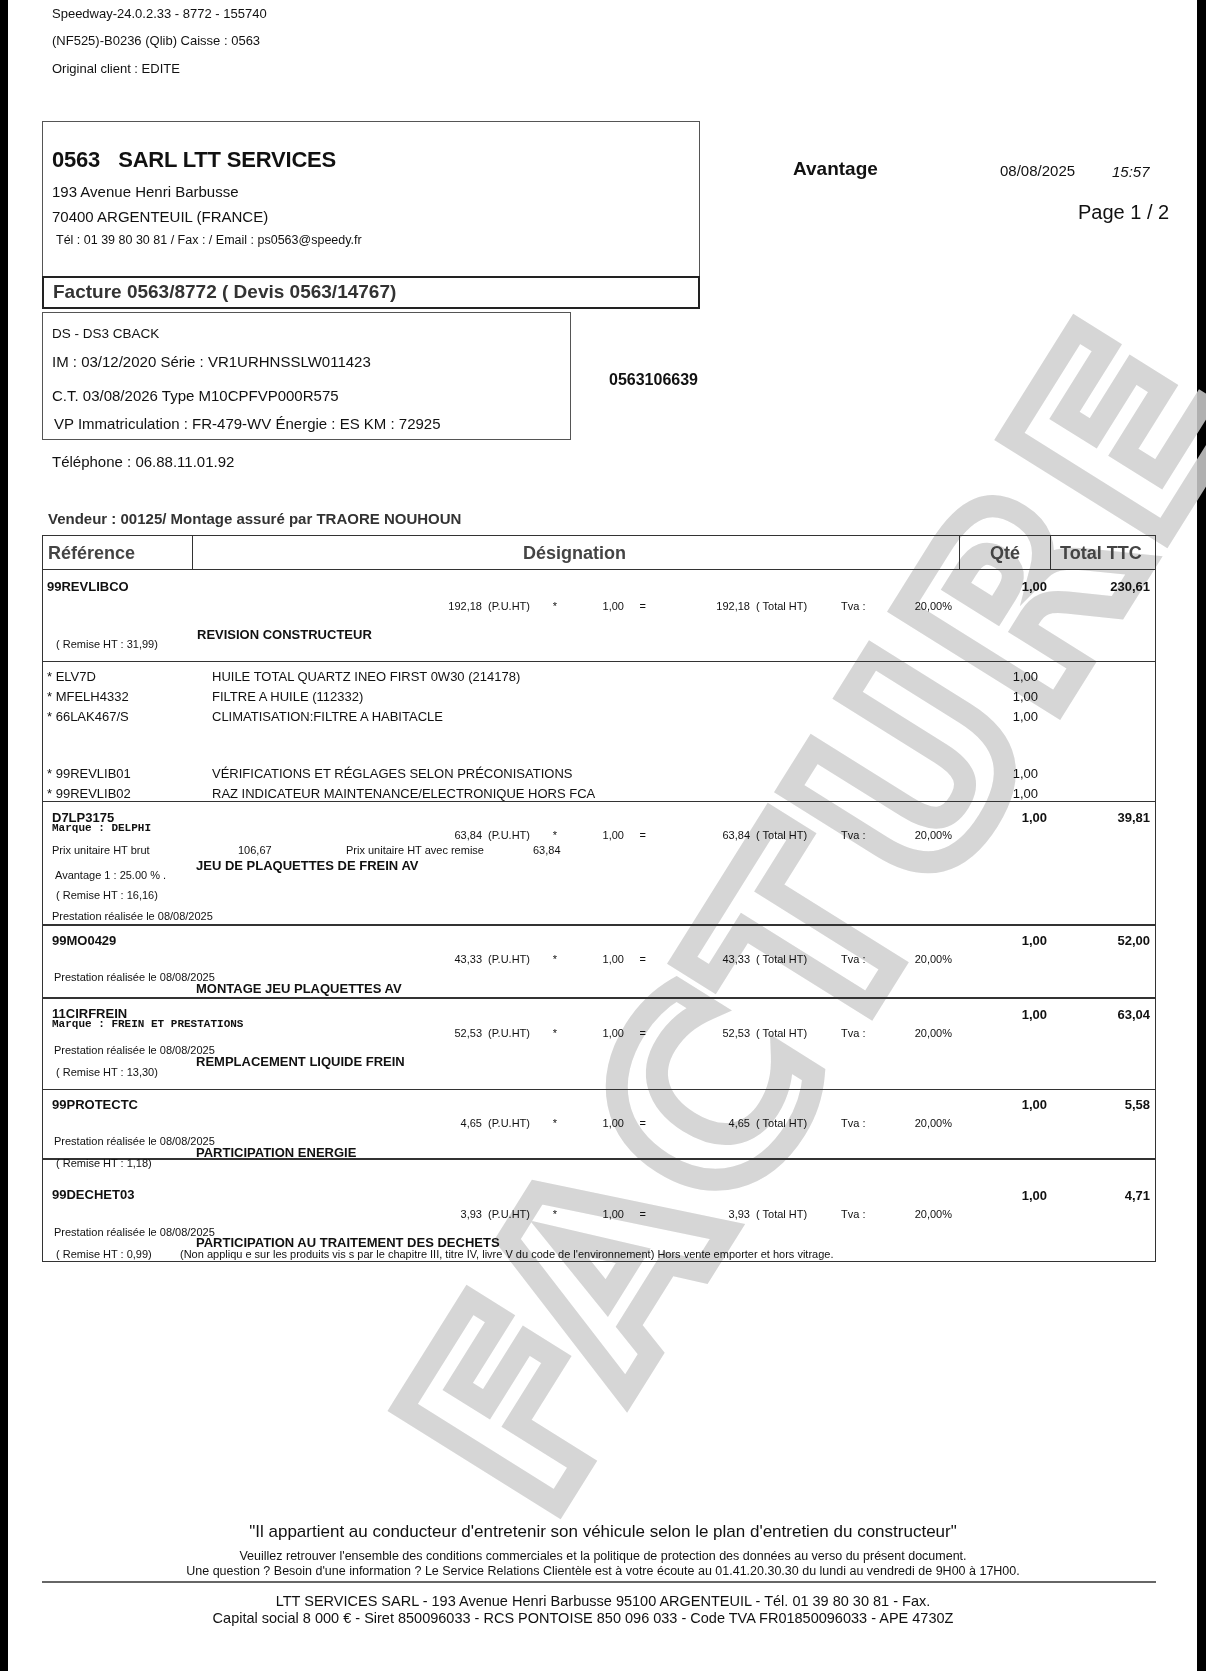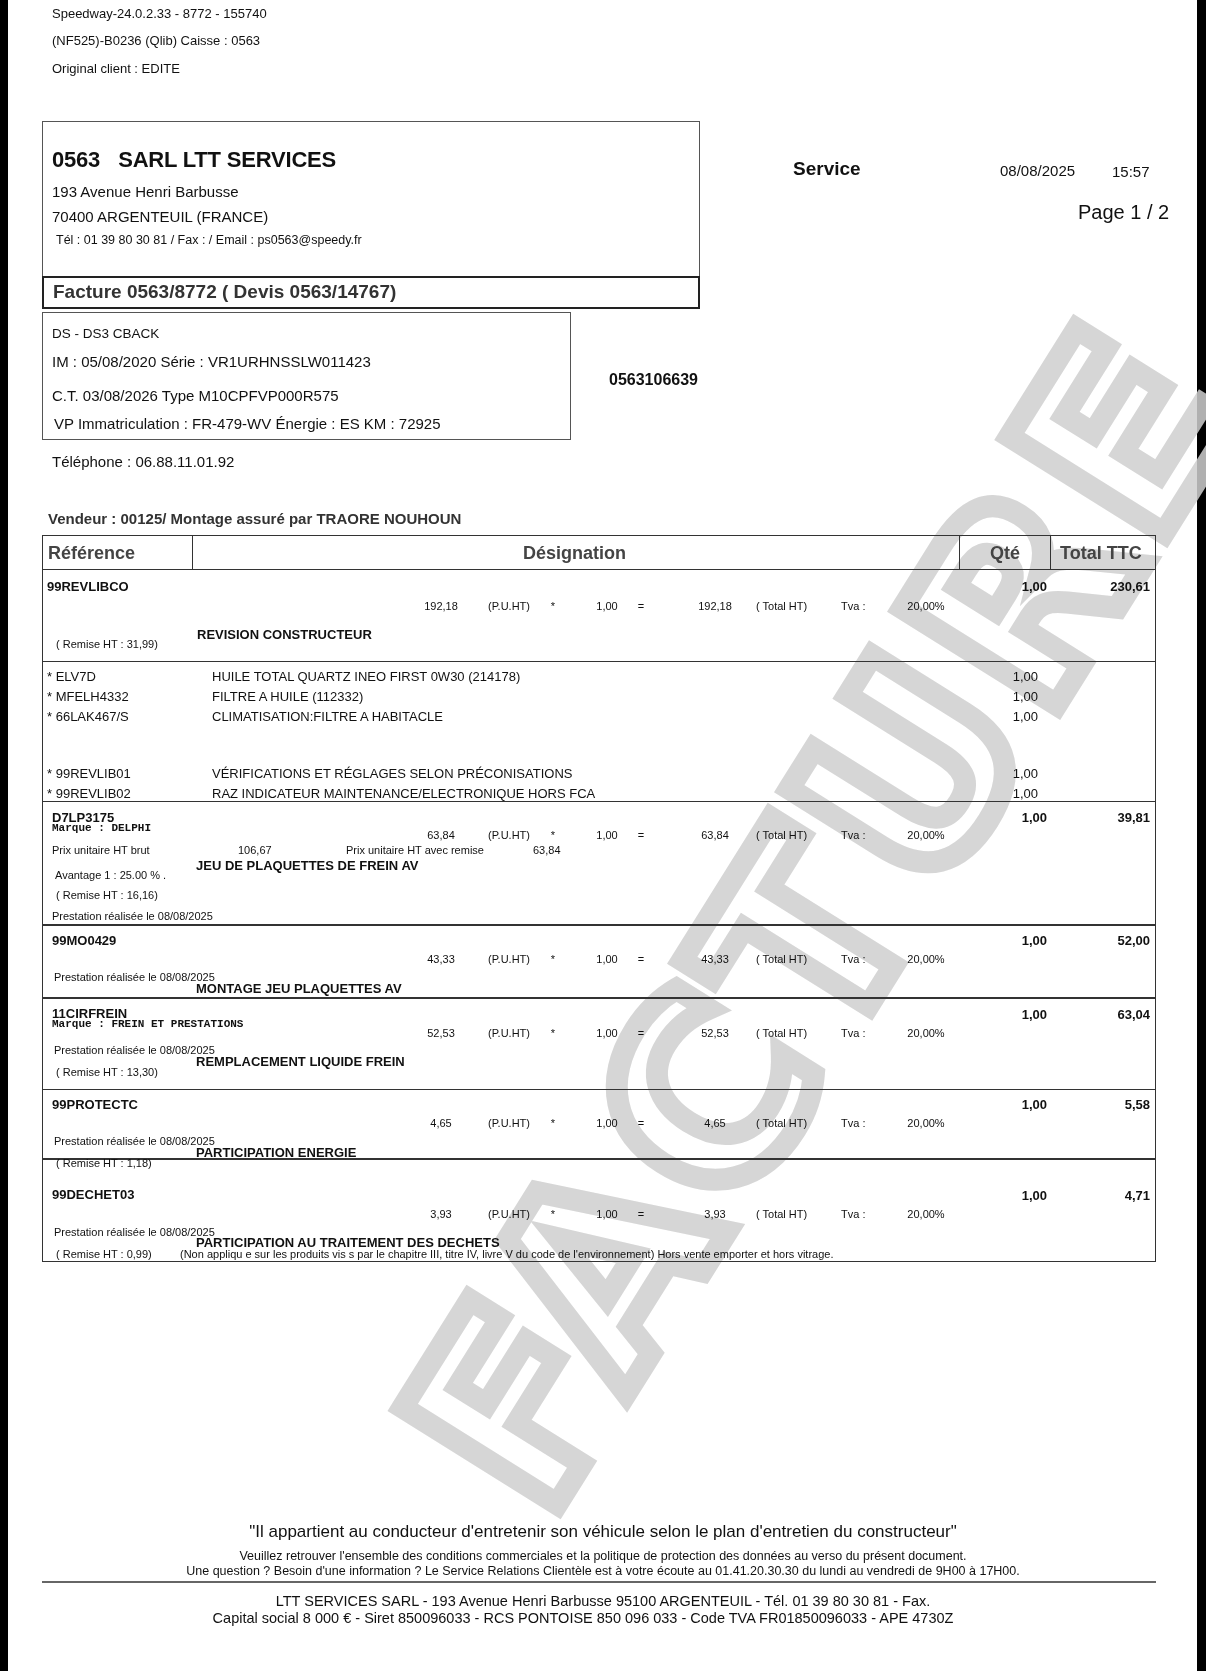--- a/index.html
+++ b/index.html
@@ -12,21 +12,21 @@
   .meta { font-size: 13px; left: 52px; color: #111; }
 
   .hdr-box { position: absolute; left: 42px; top: 121px; width: 658px; height: 157px; border: 1px solid #555; }
   .shop-title { left: 52px; top: 147px; font-size: 22px; font-weight: bold; letter-spacing: -0.2px; }
   .shop-title .num { margin-right: 18px; }
   .addr { left: 52px; font-size: 15px; }
   .contact { left: 56px; top: 233px; font-size: 12.5px; }
 
   .orig { left: 793px; top: 158px; font-size: 19px; font-weight: bold; }
   .date { left: 1000px; top: 162px; font-size: 15px; }
-  .time { left: 1112px; top: 163px; font-size: 15px; }
+  .time { left: 1112px; top: 163px; font-size: 15px; font-style: italic; }
   .page { left: 1078px; top: 201px; font-size: 20px; }
 
   .fact-bar { position: absolute; left: 42px; top: 276px; width: 658px; height: 33px; border: 2px solid #222; }
   .fact-title { left: 53px; top: 281px; font-size: 19px; font-weight: bold; color: #333; }
 
   .veh-box { position: absolute; left: 42px; top: 312px; width: 529px; height: 128px; border: 1px solid #555; }
   .veh { left: 52px; font-size: 15px; }
   .veh.small { font-size: 13.5px; }
   .plate-no { left: 609px; top: 371px; font-size: 16px; font-weight: bold; }
   .tel { left: 52px; top: 453px; font-size: 15px; }
@@ -39,21 +39,21 @@
   .hline { position: absolute; left: 42px; width: 1114px; height: 0; border-top: 1px solid #333; }
   .hline.thick { border-top: 2px solid #333; }
 
   .ref { font-size: 13px; font-weight: bold; }
   .des { font-size: 13px; font-weight: bold; margin-top: 48px; }
   .qty { font-size: 13px; font-weight: bold; text-align: right; width: 60px; }
   .ttc { font-size: 13px; font-weight: bold; text-align: right; width: 80px; }
   .sm { font-size: 11px; }
   .marque { font-size: 11px; font-weight: bold; font-family: Liberation Mono, monospace; }
   .calc { font-size: 11px; }
-  .calc .r { position: absolute; text-align: center; }
+  .calc .r { position: absolute; text-align: right; }
   .sub { font-size: 13px; }
   .sub-qty { font-size: 13px; text-align: right; width: 60px; }
 
   .footer-quote { left: 0; width: 1206px; text-align: center; top: 1522px; font-size: 17px; }
   .footer-cond { left: 0; width: 1206px; text-align: center; font-size: 12.5px; }
   .footer-line { position: absolute; left: 42px; top: 1581px; width: 1114px; height: 0; border-top: 2px solid #666; }
   .footer-co { left: 0; width: 1206px; text-align: center; font-size: 14.5px; }
 
   .watermark { position: absolute; left: 160px; top: 770px; font-size: 250px; font-weight: bold;
     color: transparent; -webkit-text-stroke: 22px #cfcfcf; letter-spacing: 10px;
@@ -72,31 +72,31 @@
 <div class="abs meta" style="top:61px">Original client : EDITE</div>
 
 <div class="hdr-box"></div>
 <div class="abs shop-title">
   <span class="num">0563</span><span>SARL LTT SERVICES</span>
 </div>
 <div class="abs addr" style="top:183px">193 Avenue Henri Barbusse</div>
 <div class="abs addr" style="top:208px">70400 ARGENTEUIL (FRANCE)</div>
 <div class="abs contact">Tél : 01 39 80 30 81 / Fax :  / Email : ps0563@speedy.fr</div>
 
-<div class="abs orig">Service</div>
+<div class="abs orig">Avantage</div>
 <div class="abs date">08/08/2025</div>
 <div class="abs time">15:57</div>
 <div class="abs page">Page 1 / 2</div>
 
 <div class="fact-bar"></div>
 <div class="abs fact-title">Facture 0563/8772  ( Devis 0563/14767)</div>
 
 <div class="veh-box"></div>
 <div class="abs veh small" style="top:326px">DS - DS3 CBACK</div>
-<div class="abs veh" style="top:353px">IM : 05/08/2020  Série : VR1URHNSSLW011423</div>
+<div class="abs veh" style="top:353px">IM : 03/12/2020  Série : VR1URHNSSLW011423</div>
 <div class="abs veh" style="top:387px">C.T. 03/08/2026   Type M10CPFVP000R575</div>
 <div class="abs veh" style="top:415px;left:54px">VP   Immatriculation : FR-479-WV   Énergie : ES   KM : 72925</div>
 <div class="abs plate-no">0563106639</div>
 <div class="abs tel">Téléphone :  06.88.11.01.92</div>
 
 <div class="abs vendeur">Vendeur : 00125/ Montage assuré par TRAORE NOUHOUN</div>
 
 <div class="t-hdr" style="left:42px;width:151px">
     <span style="left:5px">Référence</span>
   </div>

